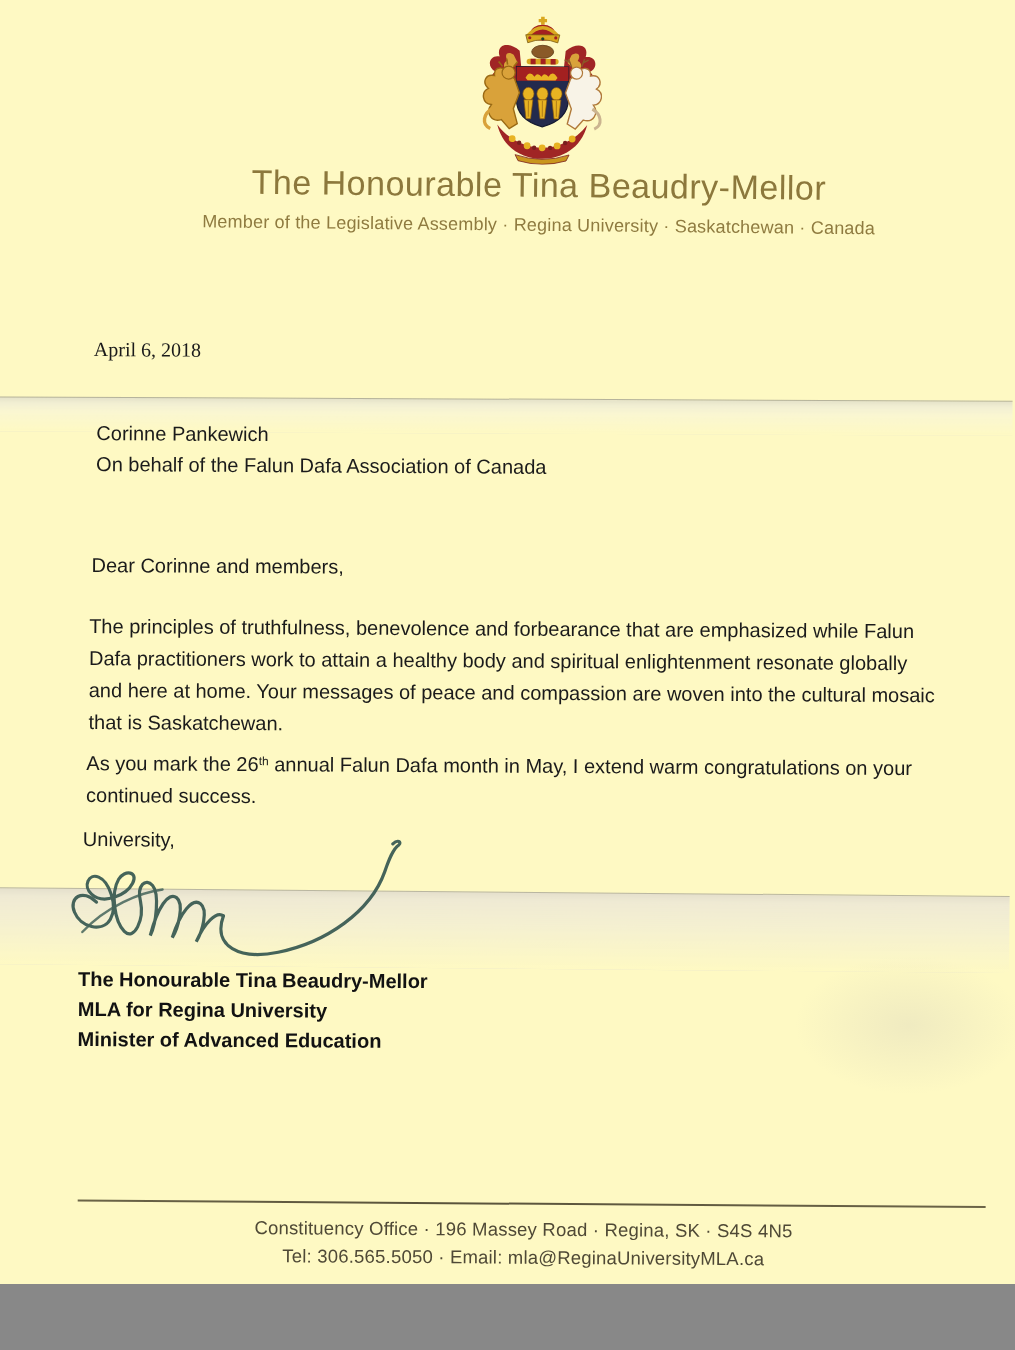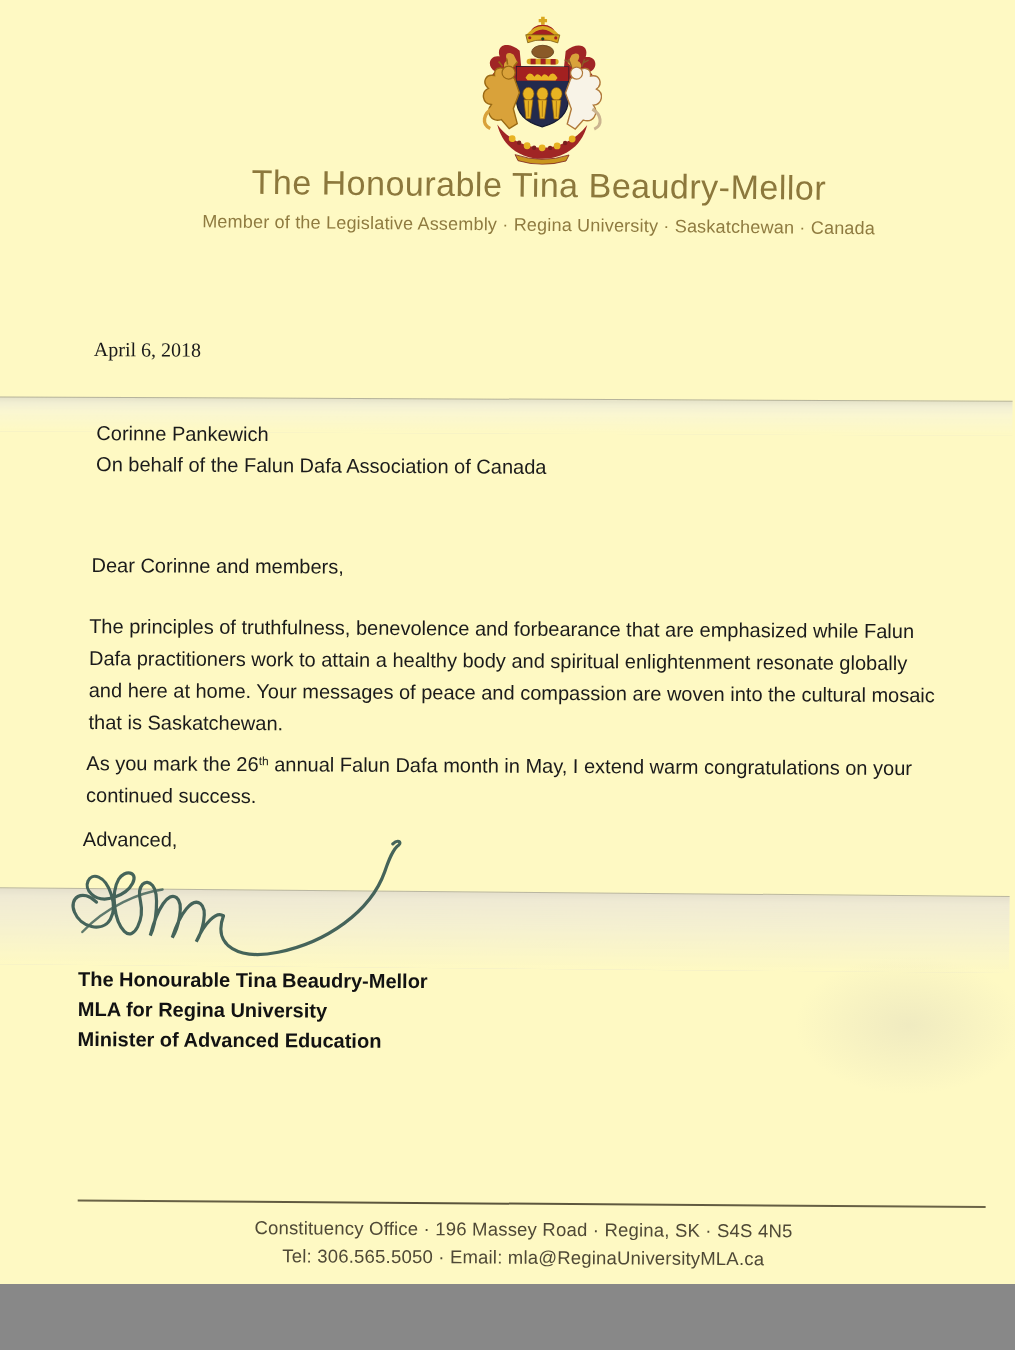--- a/index.html
+++ b/index.html
@@ -177,21 +177,21 @@
       <div>Dafa practitioners work to attain a healthy body and spiritual enlightenment resonate globally</div>
       <div>and here at home. Your messages of peace and compassion are woven into the cultural mosaic</div>
       <div>that is Saskatchewan.</div>
     </div>
 
     <div class="para p2">
       <div><span>As you mark the 26</span><sup>th</sup><span> annual Falun Dafa month in May, I extend warm congratulations on your</span></div>
       <div>continued success.</div>
     </div>
 
-    <div class="closing">Advanced,</div>
+    <div class="closing">University,</div>
 
     <div class="signature">
       <svg viewBox="0 0 380 140" width="380" height="140">
         <g fill="none" stroke="#3b5c54" stroke-width="3.2" stroke-linecap="round" opacity="0.95">
           <path d="M36,68 C22,54 8,64 14,78 C20,93 42,99 50,85 C58,71 48,47 38,43 C28,39 22,52 31,60 C43,71 66,61 72,49 C78,37 64,35 58,45 C50,59 54,87 64,97 C74,107 84,85 80,67 C76,51 85,43 92,51 C99,59 96,89 90,101 C97,73 108,57 116,63 C124,69 118,93 112,103 C120,77 132,63 140,69 C148,75 142,97 136,107 C144,88 156,76 163,81"></path>
           <path d="M163,81 C152,112 180,125 218,117 C266,107 310,76 324,36 C328,24 332,13 338,9 C341,6 337,3 332,8"></path>
           <path d="M22,98 C46,72 80,58 102,55" stroke-width="2.4" opacity="0.85"></path>
         </g>
       </svg>
     </div>

